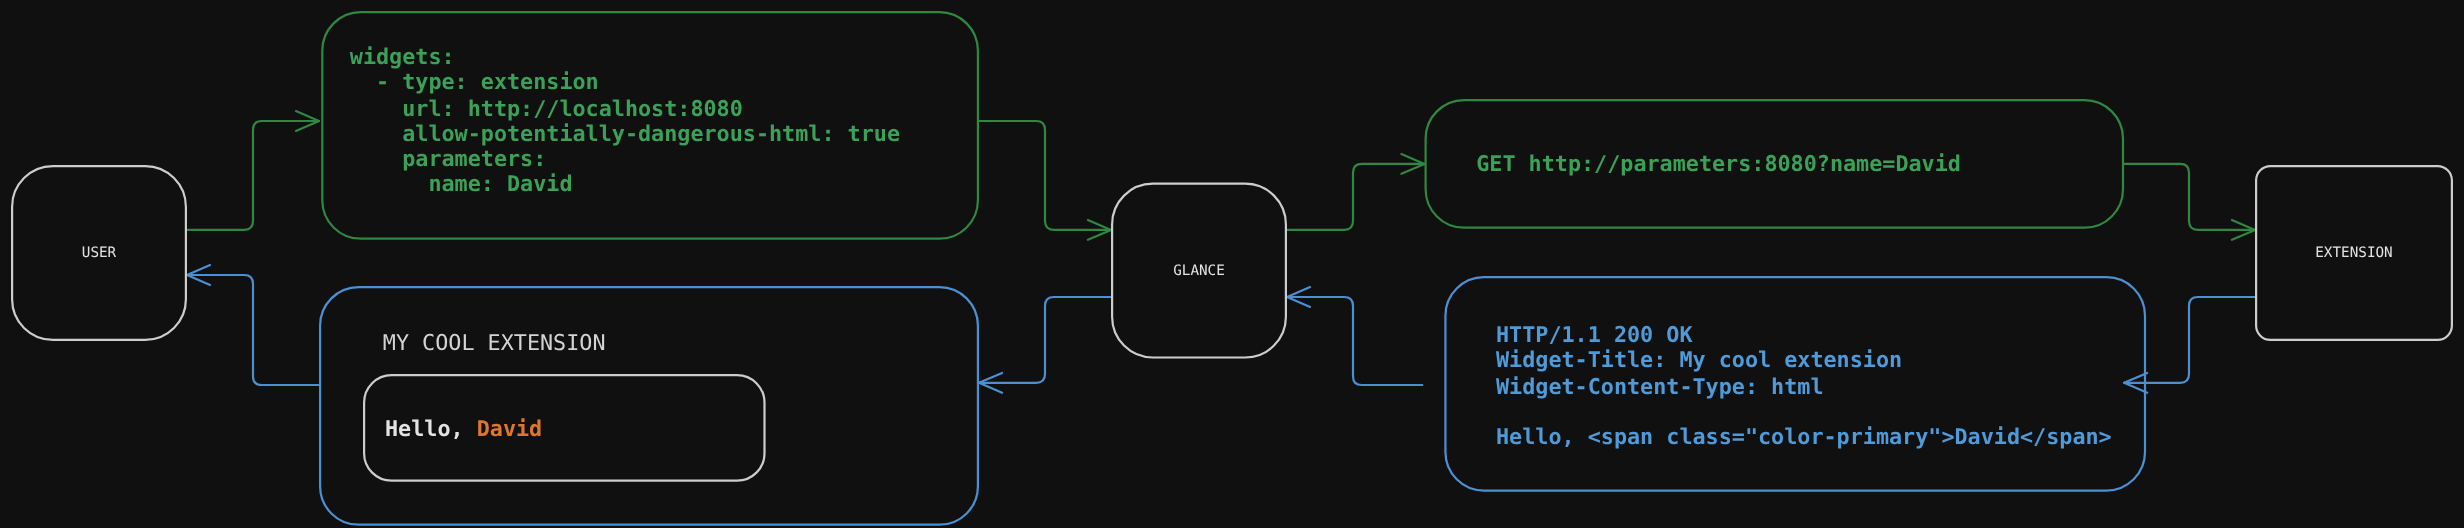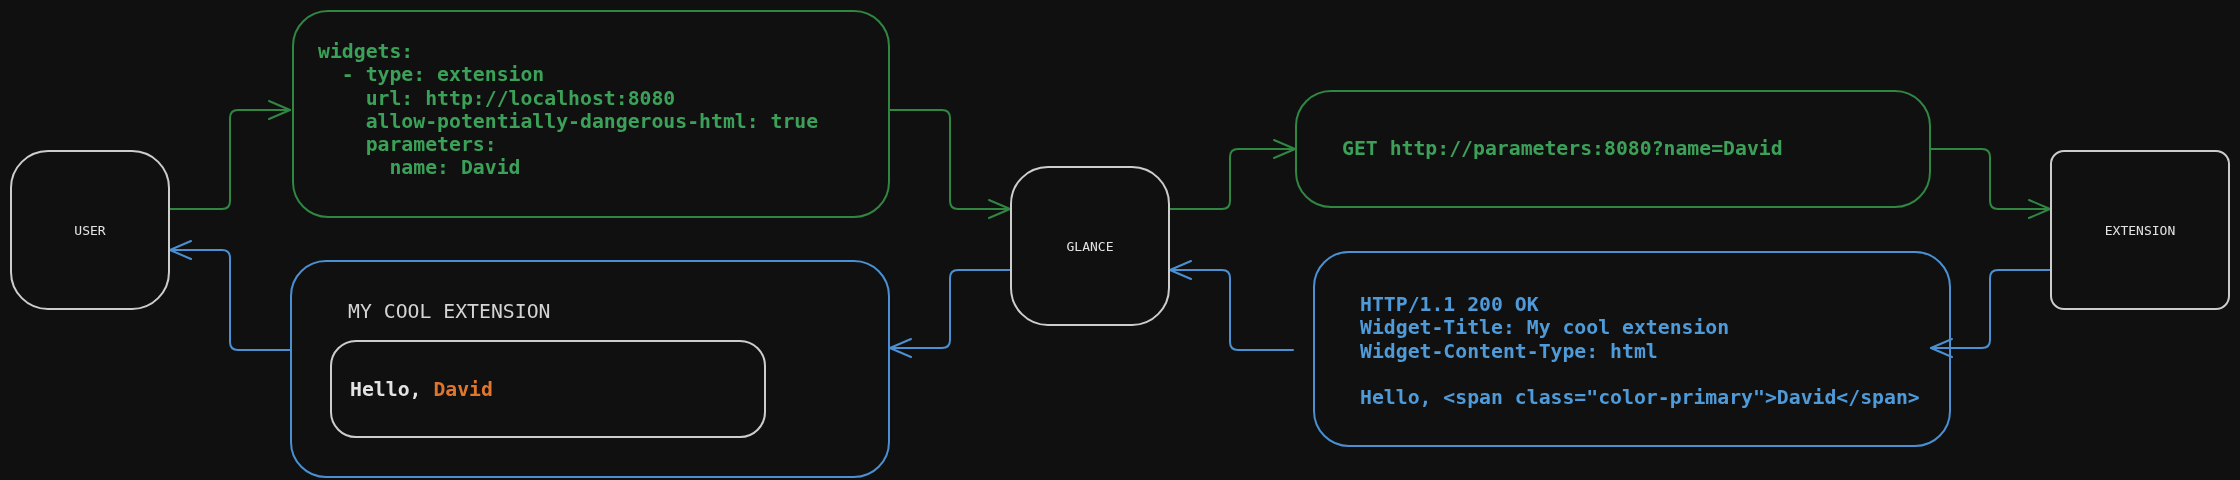--- a/index.html
+++ b/index.html
@@ -44,21 +44,21 @@
   .box-request{left:1295px;top:90px;width:636px;height:118px;display:flex;align-items:center;}
   .box-request pre{padding-left:45px;}
   .box-response{left:1293px;top:251px;width:638px;height:196px;margin-left:20px;}
   .box-response pre{padding:40px 0 0 45px;}
   .box-widget{left:290px;top:242px;width:600px;height:218px;margin-top:18px;}
   .widget-title{
     position:absolute;left:56px;top:38px;
     color:var(--muted-text);font-size:19.8px;line-height:23.3px;white-space:pre;
   }
   .widget-inner{
-    position:absolute;left:38px;top:78px;width:436px;height:98px;
+    position:absolute;left:38px;top:78px;width:366px;height:98px;
     border:2px solid var(--node-border);border-radius:26px;
     display:flex;align-items:center;padding-left:18px;
   }
   .greeting{font-size:19.8px;font-weight:bold;color:var(--node-text);white-space:pre;}
   .greeting .name{color:var(--orange);}
 </style>
 </head>
 <body>
 
 <div class="canvas">

